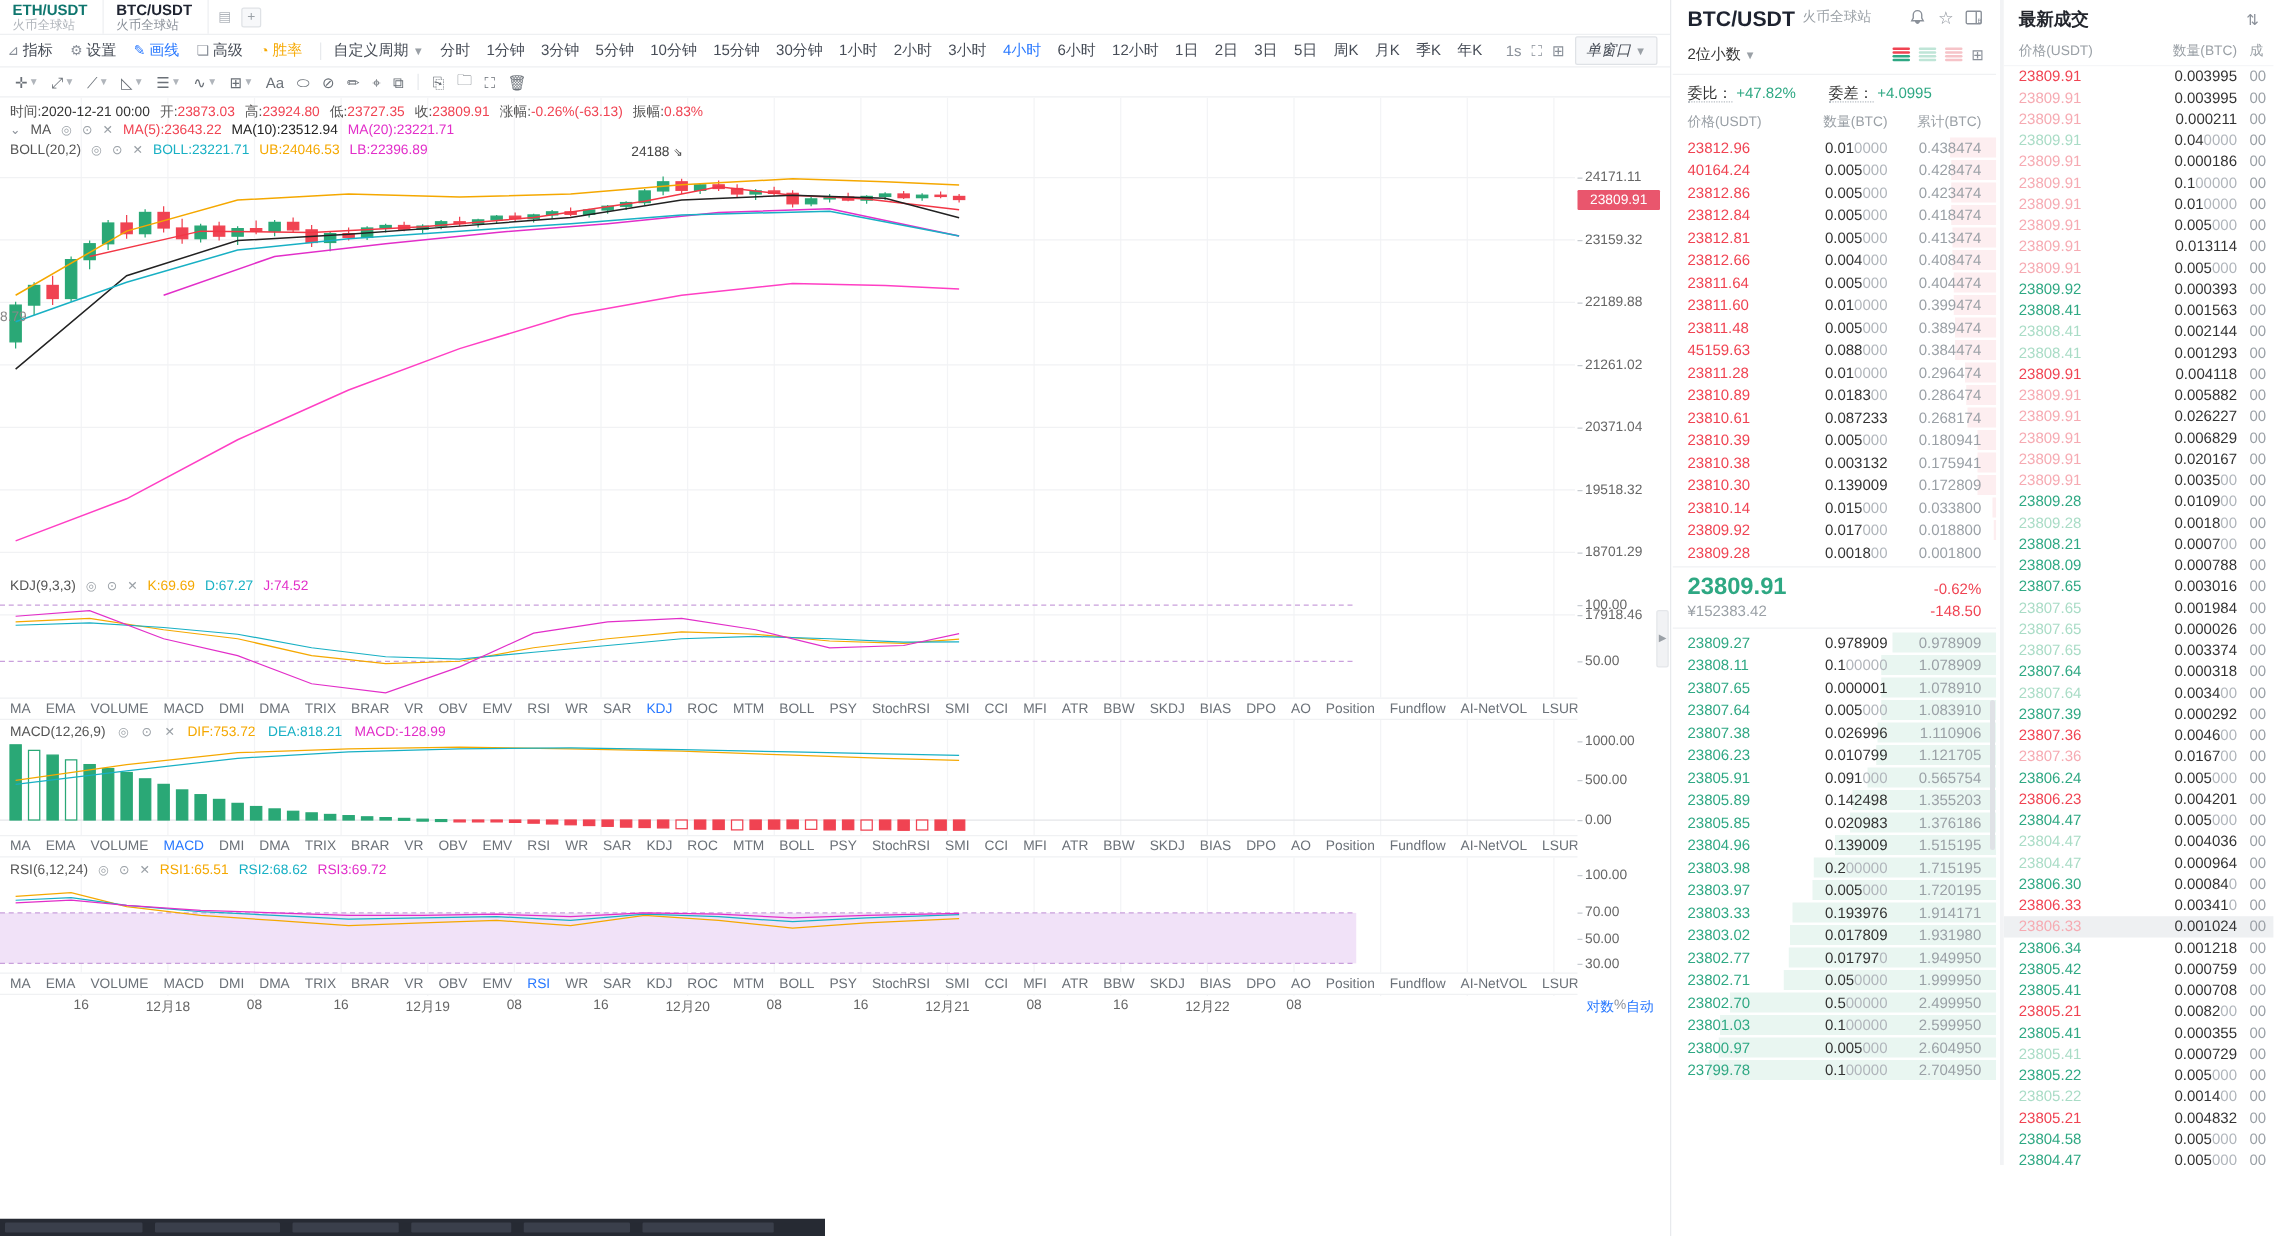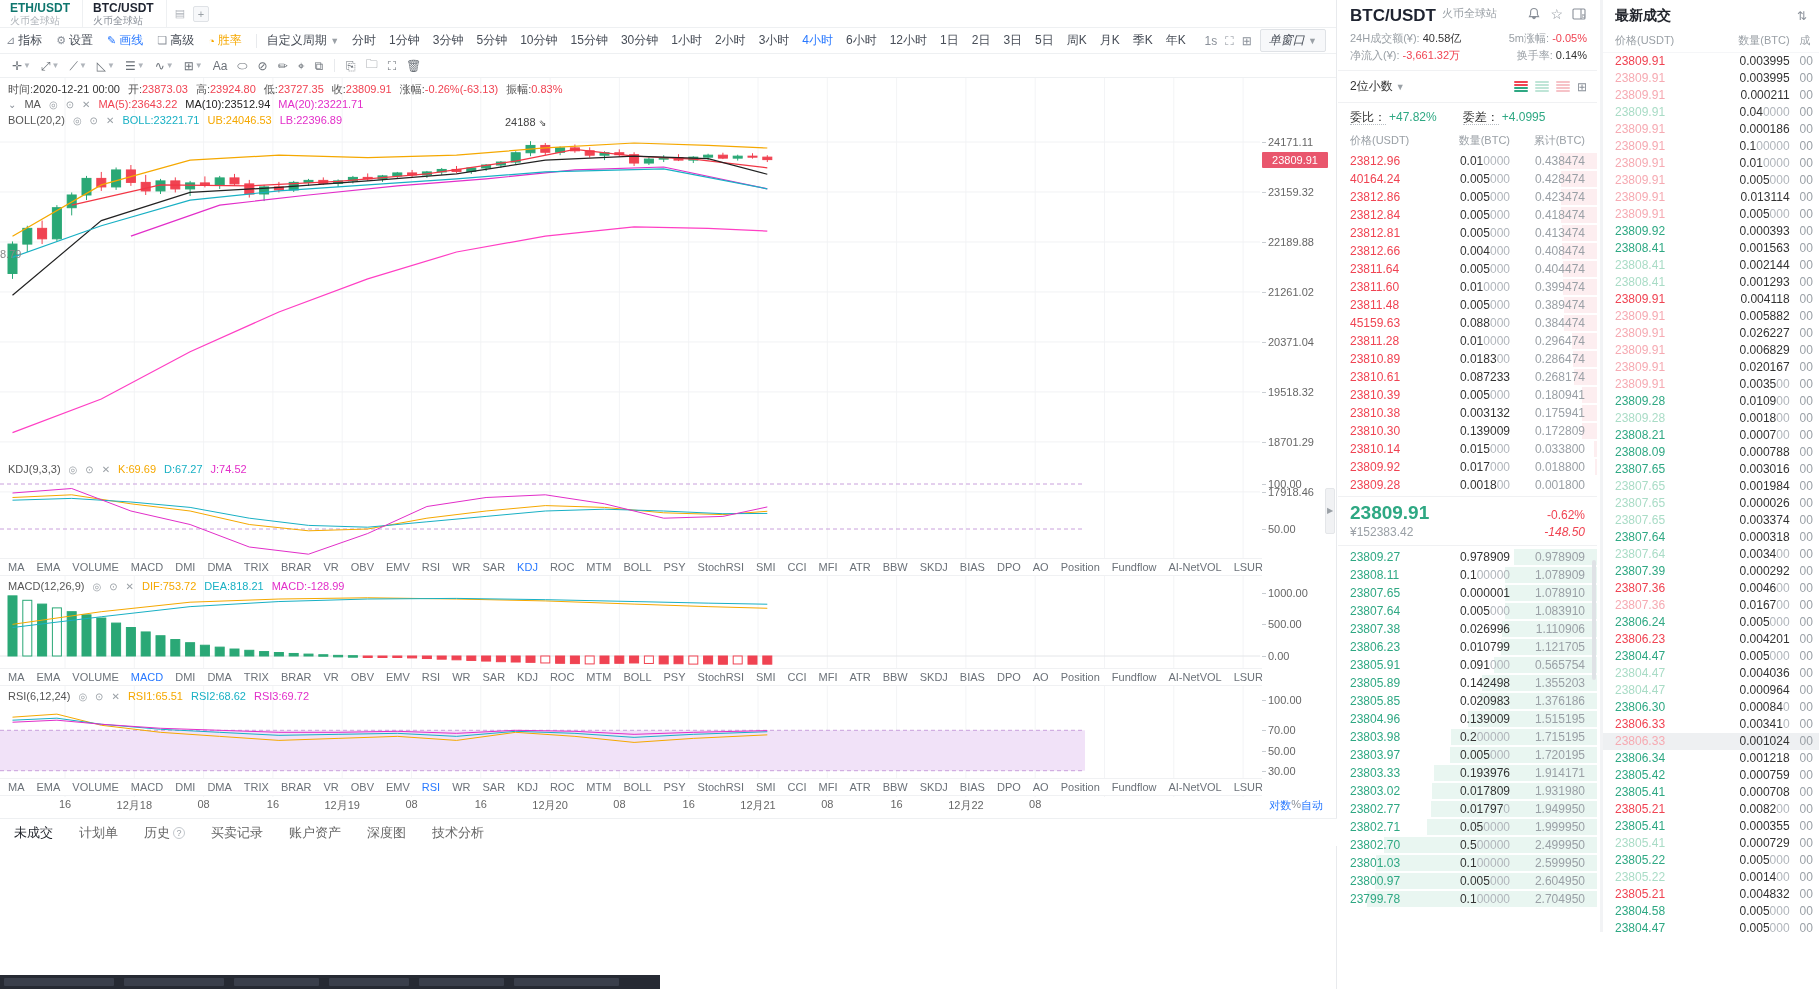--- a/index.html
+++ b/index.html
@@ -94,21 +94,21 @@
   .ob-row .c3 { flex:1; text-align:right; color:#9aa0a6; position:relative; z-index:1; }
   .ob-row .depth { position:absolute; right:0; top:1px; bottom:1px; z-index:0; }
   .ask .c1 { color:#f04352; } .ask .depth { background:#fdeef0; }
   .bid .c1 { color:#2ea883; } .bid .depth { background:#e9f6f1; }
   .qz { color:#b0b5bb; }
   .ob-mid { padding:5px 12px 6px 12px; border-top:1px solid #f0f1f3; border-bottom:1px solid #f0f1f3; margin:2px 0; }
   .ob-mid .r1 { display:flex; align-items:baseline; }
   .ob-mid .big { font-size:19px; font-weight:bold; color:#2ea883; }
   .ob-mid .pct { margin-left:auto; color:#f04352; font-size:12px; }
   .ob-mid .r2 { display:flex; font-size:12px; color:#9aa0a6; margin-top:1px; }
-  .ob-mid .chg { margin-left:auto; color:#f04352;font-style:italic; }
+  .ob-mid .chg { margin-left:auto; color:#f04352; }
   .ob-scroll { position:absolute; right:1px; top:560px; width:4px; height:120px; background:#dfe2e6; border-radius:2px; }
 
   
   .trades { position:absolute; left:1600px; top:0; width:219px; height:932px; background:#fff; border-left:3px solid #f2f3f5; overflow:hidden; }
   .tr-head { display:flex; align-items:center; padding:7px 0 6px 12px; }
   .tr-title { font-size:14px; font-weight:bold; color:#23262d; }
   .tr-sort { margin-left:auto; color:#8a9099; font-size:12px; width:22px; }
   .tr-cols { display:flex; padding:2px 0 4px 12px; font-size:11px; color:#9aa0a6; border-bottom:1px solid #f5f6f8; }
   .tr-cols .c1 { width:92px; } .tr-cols .c2 { width:88px; text-align:right; } .tr-cols .c3 { width:30px; padding-left:10px; overflow:hidden; white-space:nowrap; }
   .tr-row { display:flex; height:17px; line-height:17px; font-size:12px; padding-left:12px; cursor:pointer; }
@@ -518,21 +518,21 @@
         </div>
       <div class="legend" style="top:385px;" id="kdj-legend">
           <span class="lbl">KDJ(9,3,3)</span>
           <span class="ic">◎</span>
           <span class="ic">⊙</span>
           <span class="ic">✕</span>
           <span class="lg-or">K:69.69</span>
           <span class="lg-cyan">D:67.27</span>
           <span class="lg-mag">J:74.52</span>
         </div>
-      <div class="legend" style="top:502px;" id="macd-legend">
+      <div class="legend" style="top:502px;gap:10px;" id="macd-legend">
           <span class="lbl">MACD(12,26,9)</span>
           <span class="ic">◎</span>
           <span class="ic">⊙</span>
           <span class="ic">✕</span>
           <span class="lg-or">DIF:753.72</span>
           <span class="lg-cyan">DEA:818.21</span>
           <span class="lg-mag">MACD:-128.99</span>
         </div>
       <div class="legend" style="top:612px;" id="rsi-legend">
           <span class="lbl">RSI(6,12,24)</span>
@@ -673,29 +673,20 @@
           <span class="tx" style="left: 688.7px;">16</span>
           <span class="tx" style="left: 758px;">12月21</span>
           <span class="tx" style="left: 827.3px;">08</span>
           <span class="tx" style="left: 896.6px;">16</span>
           <span class="tx" style="left: 965.9px;">12月22</span>
           <span class="tx" style="left: 1035.2px;">08</span>
         </div>
       <div class="collapse-handle">▶</div>
     </div>
 
-    <div class="module-tabs" id="module-tabs">
-        <span class="mt active">未成交</span>
-        <span class="mt">计划单</span>
-        <span class="mt">历史<span class="qi">?</span></span>
-        <span class="mt">买卖记录</span>
-        <span class="mt">账户资产</span>
-        <span class="mt">深度图</span>
-        <span class="mt">技术分析</span>
-      </div>
     <div class="bottom-strip" id="bottom-strip">
         <span class="blk" style="width: 110px;"></span>
         <span class="blk" style="width: 100px;"></span>
         <span class="blk" style="width: 85px;"></span>
         <span class="blk" style="width: 80px;"></span>
         <span class="blk" style="width: 85px;"></span>
         <span class="blk" style="width: 105px;"></span>
       </div>
   </div>
 
@@ -707,30 +698,20 @@
         <svg width="14" height="14" viewBox="0 0 14 14">
             <path d="M7 1.5c-2 0-3.4 1.5-3.4 3.5v2.4L2.4 9.6h9.2L10.4 7.4V5c0-2-1.4-3.5-3.4-3.5z M5.8 10.8a1.3 1.3 0 0 0 2.4 0z" fill="none" stroke="#8a9099" stroke-width="1.1"></path>
           </svg>
         <span style="font-size:14px;">☆</span>
         <svg width="15" height="14" viewBox="0 0 15 14">
             <rect x="1" y="2" width="12" height="10" rx="1" fill="none" stroke="#8a9099" stroke-width="1.1"></rect>
             <line x1="9" y1="2" x2="9" y2="12" stroke="#8a9099" stroke-width="1.1"></line>
             <text x="10" y="11" font-size="5" fill="#8a9099">B</text>
           </svg>
       </span>
-    </div>
-    <div class="ob-stats">
-      <div class="col">
-        <div><span class="st-l">24H成交额(¥):</span> <span class="st-v">40.58亿</span></div>
-        <div><span class="st-l">净流入(¥):</span> <span class="st-red">-3,661.32万</span></div>
-      </div>
-      <div class="col r">
-        <div><span class="st-l">5m涨幅:</span> <span class="st-red">-0.05%</span></div>
-        <div><span class="st-l">换手率:</span> <span class="st-v">0.14%</span></div>
-      </div>
     </div>
     <div class="ob-ctrl">
       <span><span>2位小数</span><span class="car">▼</span></span>
       <span class="ob-ctrl-icons">
         <span class="bk-ic">
             <i style="background:#f04352;"></i>
             <i style="background:#f04352;"></i>
             <i style="background:#2ea883;"></i>
             <i style="background:#2ea883;"></i>
           </span>

